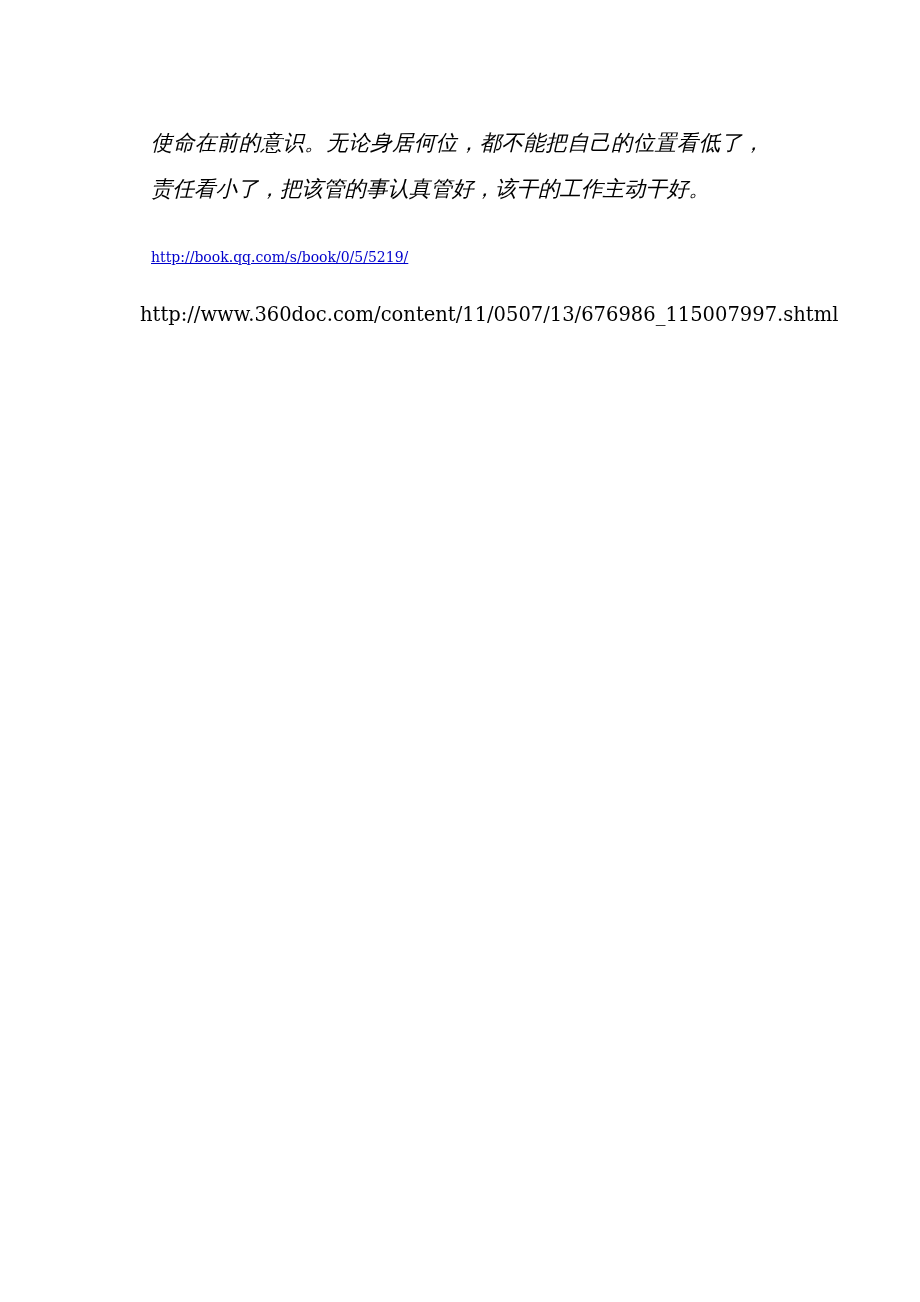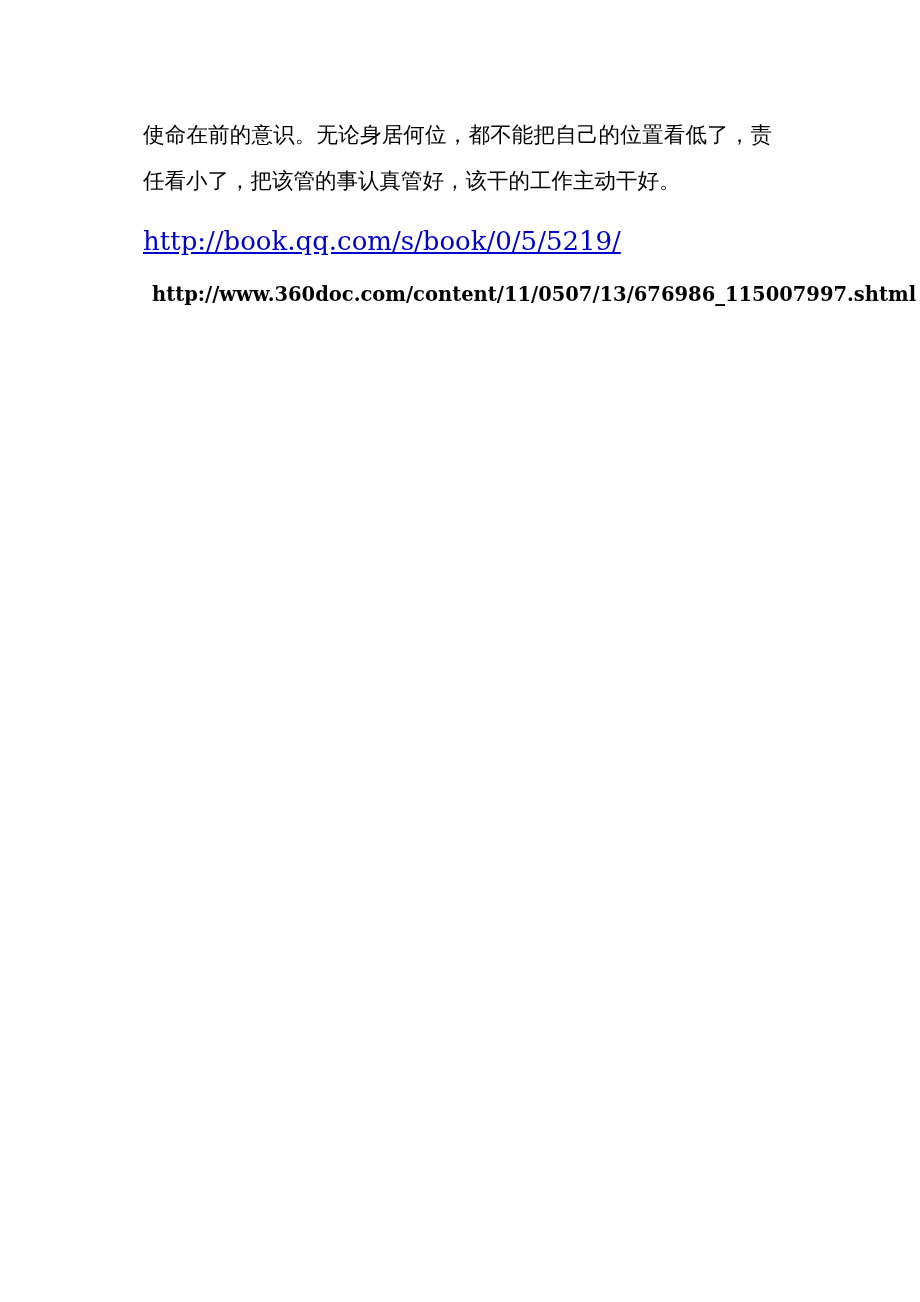--- a/index.html
+++ b/index.html
@@ -22,47 +22,47 @@
     padding: 104px 140px 0 135px;
     background: #ffffff;
   }
   .doc-body {
     font-size: 21.5px;
     line-height: 46px;
     text-align: justify;
     text-justify: inter-ideograph;
   }
   p.para {
-    margin: 8px;
+    margin: 16px;
     text-indent: 0;
+    font-style: italic;
   }
   p.indent {
     text-indent: 43px;
   }
   .bold {
     font-weight: bold;
   }
   .link-line {
-    margin: 8px;
+    margin: 16px;
     padding-top: 8px;
     font-family: "DejaVu Serif", "Liberation Serif", serif;
-    font-size: 26px;
+    font-size: 14px;
     line-height: 42px;
   }
   a.doc-link {
     color: #0000cc;
     text-decoration: underline;
   }
   .plain-url {
-    margin: 12px;
+    margin: 0;
     font-size: 19.5px;
     line-height: 42px;
     color: #000000;
     padding-left: 5px;
-    font-weight: bold;
   }
 </style>
 </head>
 <body>
 
 <div class="page">
   <div class="doc-body">
 
     <p class="para">
       <span>使命在前的意识。无论身居何位，都不能把自己的位置看低了，责任看小了，把该管的事认真管好，该干的工作主动干好。</span>

